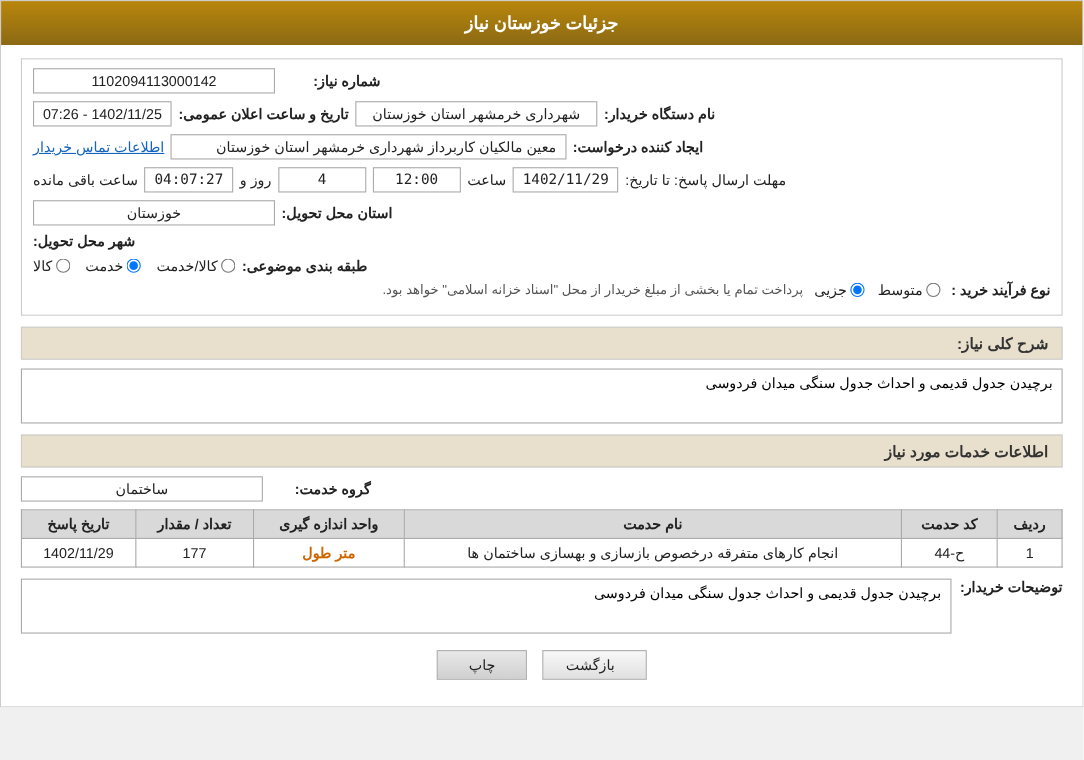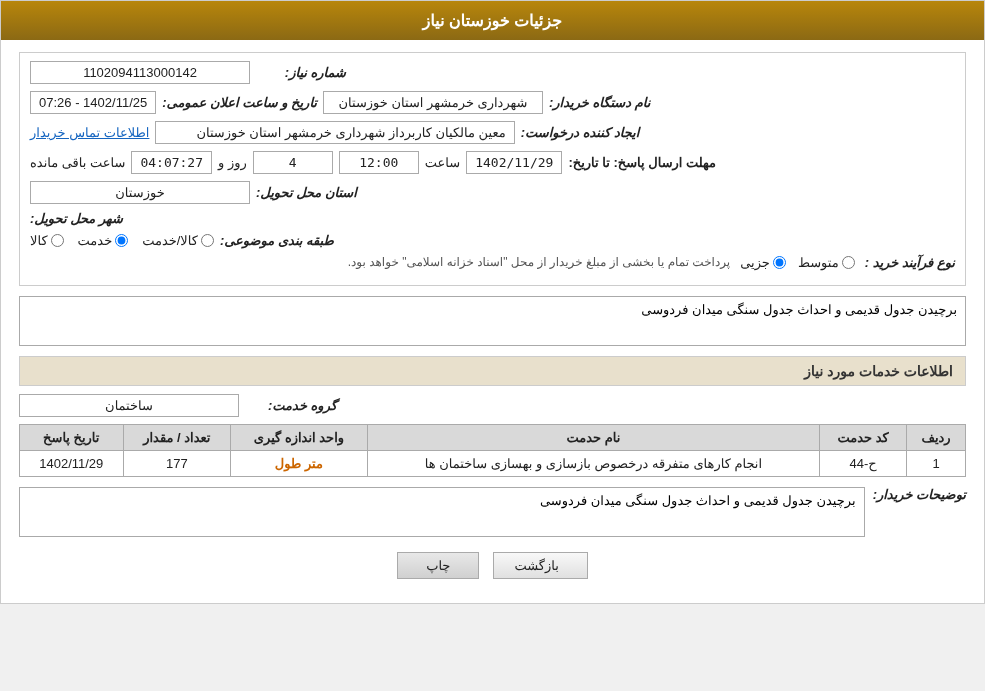--- a/index.html
+++ b/index.html
@@ -41,21 +41,20 @@
       margin-bottom: 7px;
       justify-content: flex-end;
       gap: 6px;
     }
     .label {
       font-weight: bold;
       white-space: nowrap;
       color: #222;
       text-align: right;
       min-width: 90px;
-      font-style: italic;
     }
     .value-box {
       border: 1px solid #aaa;
       background: #fff;
       padding: 3px 8px;
       min-height: 22px;
       text-align: center;
       direction: rtl;
     }
     .value-box.wide { min-width: 340px; padding-left: 40px; }
@@ -67,21 +66,21 @@
       cursor: pointer;
     }
     .countdown-row {
       display: flex;
       align-items: center;
       justify-content: flex-end;
       gap: 6px;
       margin-bottom: 7px;
     }
     .countdown-label {
-      font-weight: bold;
+      font-weight: normal;
       color: #222;
     }
     .countdown-box {
       border: 1px solid #aaa;
       background: #fff;
       padding: 3px 8px;
       min-width: 80px;
       text-align: center;
       font-family: monospace;
     }
@@ -294,20 +293,23 @@
           <div class="radio-item">
             <input type="radio" name="purchase" checked="" style="">
             <span>جزیی</span>
           </div>
         </div>
         <span class="purchase-note">پرداخت تمام یا بخشی از مبلغ خریدار از محل "اسناد خزانه اسلامی" خواهد بود.</span>
       </div>
 
     </div>
 
+    <div class="section-title">
+      <span>شرح کلی نیاز:</span>
+    </div>
     <div class="description-section">
       <div class="shielded-bg">
         <textarea class="textarea-box" readonly="" style="">برچیدن جدول قدیمی و احداث جدول سنگی میدان فردوسی</textarea>
       </div>
     </div>
 
     <div class="section-title">
       <span>اطلاعات خدمات مورد نیاز</span>
     </div>
 

